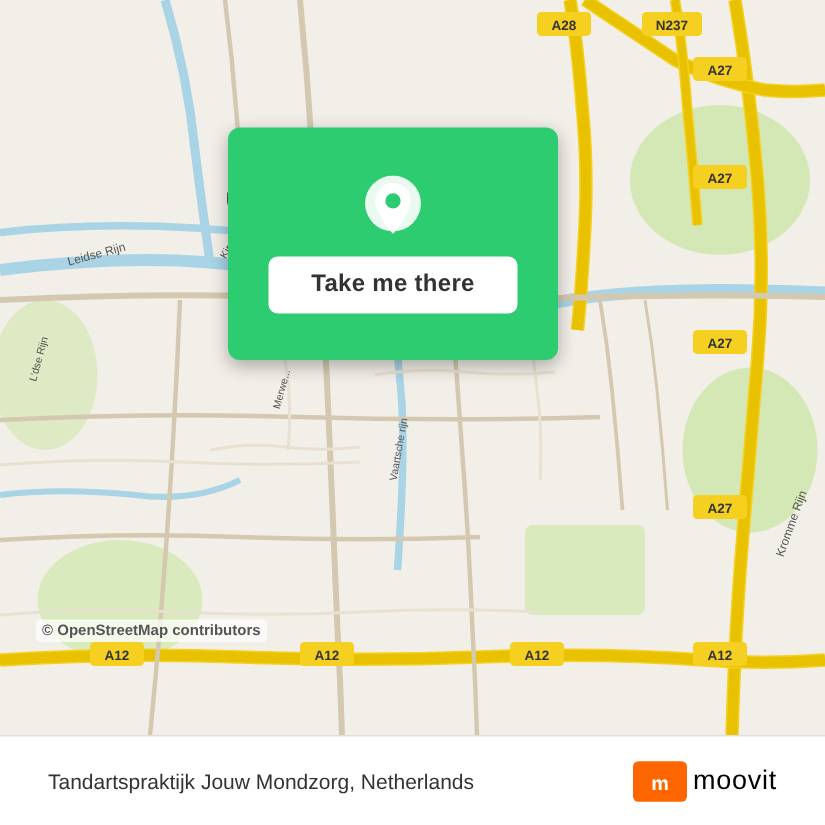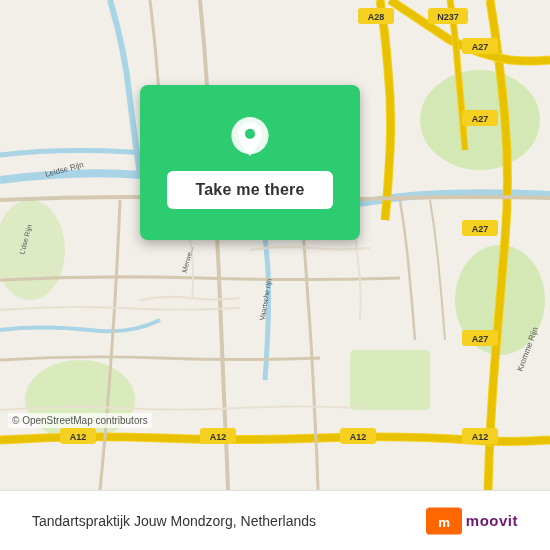--- a/index.html
+++ b/index.html
@@ -22,21 +22,21 @@
     
     .map-svg {
       width: 100%;
       height: 100%;
     }
 
     
     .map-card {
       position: absolute;
       top: 85px;
-      left: 140px;
+      left: 152px;
       width: 220px;
       height: 155px;
       background-color: #2ecc71;
       border-radius: 8px;
       display: flex;
       flex-direction: column;
       align-items: center;
       justify-content: center;
       gap: 10px;
       box-shadow: 0 4px 12px rgba(0,0,0,0.3);
@@ -87,27 +87,28 @@
 
     .moovit-m {
       width: 36px;
       height: 28px;
     }
 
     
     .osm-attribution {
       position: absolute;
       bottom: 62px;
-      left: 8px;
+      left: 24px;
       font-size: 10px;
       color: #555;
       background: rgba(255,255,255,0.7);
       padding: 2px 4px;
       border-radius: 3px;
       z-index: 5;
+      font-weight: bold;
     }
   </style>
 </head>
 <body>
 
 <div id="map-container">
   
   <svg class="map-svg" viewBox="0 0 550 490" xmlns="http://www.w3.org/2000/svg">
 
     <rect width="550" height="490" fill="#f2efe9"></rect>
@@ -221,15 +222,15 @@
 
 <div id="info-bar">
   <span class="info-text">Tandartspraktijk Jouw Mondzorg, Netherlands</span>
 
   <div class="moovit-logo">
     <svg class="moovit-m" viewBox="0 0 60 45" xmlns="http://www.w3.org/2000/svg">
 
       <rect width="60" height="45" rx="6" fill="#ff6600"></rect>
       <text x="30" y="32" text-anchor="middle" font-size="22" font-weight="bold" fill="white" font-family="Arial">m</text>
     </svg>
-    <span style="font-size:15px;font-weight:bold;color:#701a75;letter-spacing:0.5px;">moovit</span>
+    <span style="font-size:18px;font-weight:normal;color:#000000;letter-spacing:0.5px;">moovit</span>
   </div>
 </div>
 
 </body></html>

